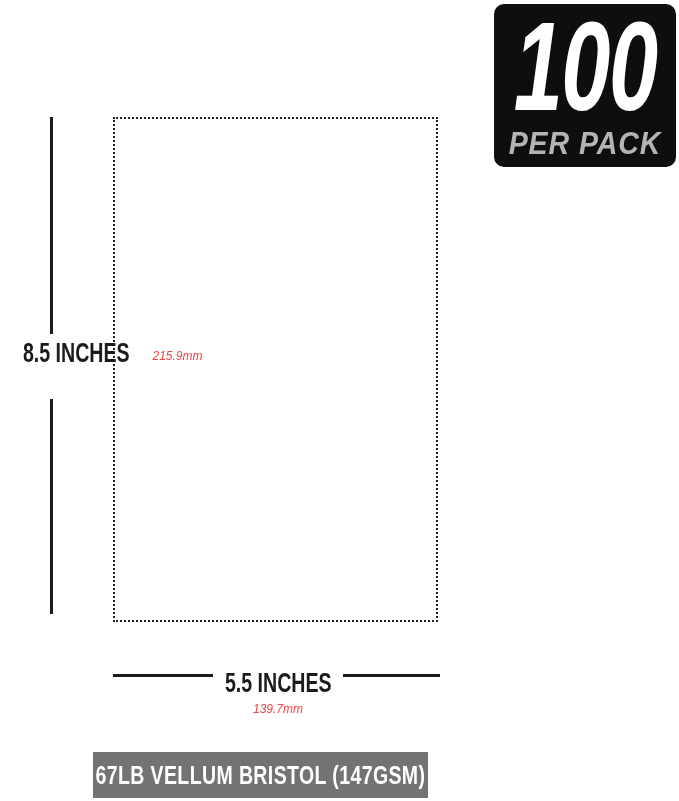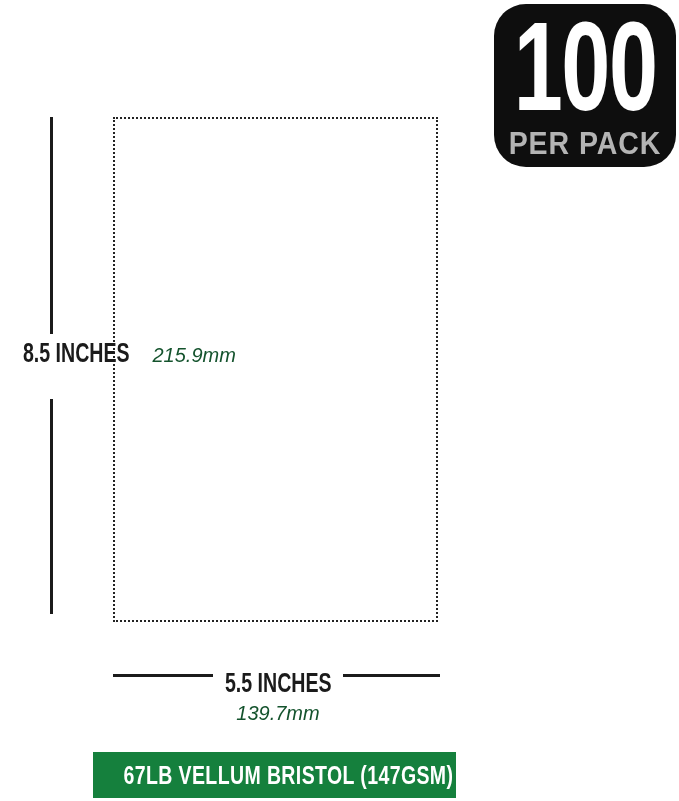--- a/index.html
+++ b/index.html
@@ -17,25 +17,26 @@
     color: #1b1b1b;
   }
 
   
   .badge {
     position: absolute;
     left: 494px;
     top: 4px;
     width: 182px;
     height: 163px;
-    border-radius: 32px;
+    border-radius: 10px;
     display: flex;
     flex-direction: column;
     align-items: center;
     justify-content: center;
+    font-style: italic;
   }
   .badge-count {
     display: inline-block;
     font-size: 126px;
     line-height: 0.92;
     font-weight: 700;
     transform: scaleX(0.70);
     transform-origin: center;
     white-space: nowrap;
     letter-spacing: -2px;
@@ -88,23 +89,23 @@
     font-size: 28px;
     line-height: 1.0;
     font-weight: 700;
     transform: scaleX(0.70);
     transform-origin: center;
     white-space: nowrap;
     color: #1b1b1b;
   }
   .measure-mm {
     display: inline-block;
-    font-size: 20px;
+    font-size: 12px;
     font-style: italic;
-    color: #14532d;
+    color: #ef4444;
     margin-top: 5px;
     white-space: nowrap;
   }
 
   
   .hline {
     position: absolute;
     top: 674px;
     height: 3px;
     background: #1b1b1b;
@@ -166,17 +167,17 @@
   </div>
 
   <div class="hline hline-left"></div>
   <div class="hline hline-right"></div>
 
   <div class="width-label">
     <span class="measure-in">5.5 INCHES</span>
     <span class="measure-mm">139.7mm</span>
   </div>
 
-  <div class="footer-bar" style="background-color: #15803d; padding-left: 28px;">
+  <div class="footer-bar" style="background-color: #737373;">
     <span class="footer-text" style="color: rgb(255, 255, 255);">67LB VELLUM BRISTOL (147GSM)</span>
   </div>
 
 </div>
 
 </body></html>

